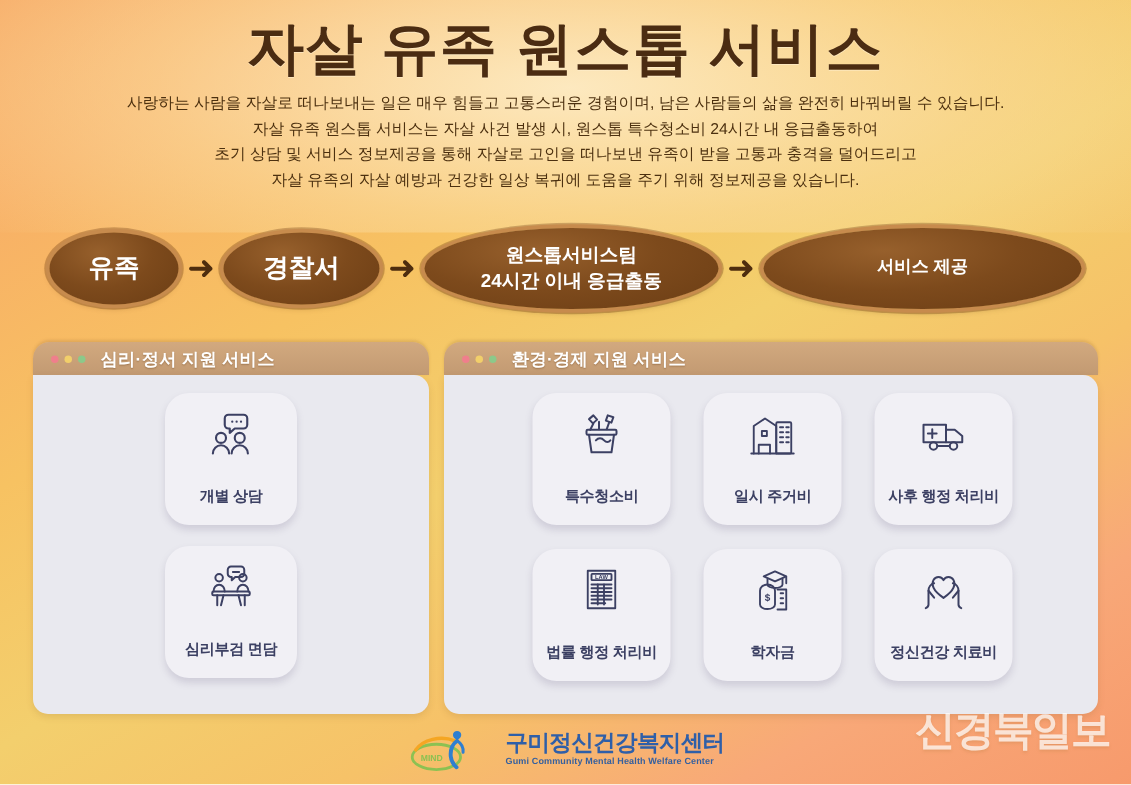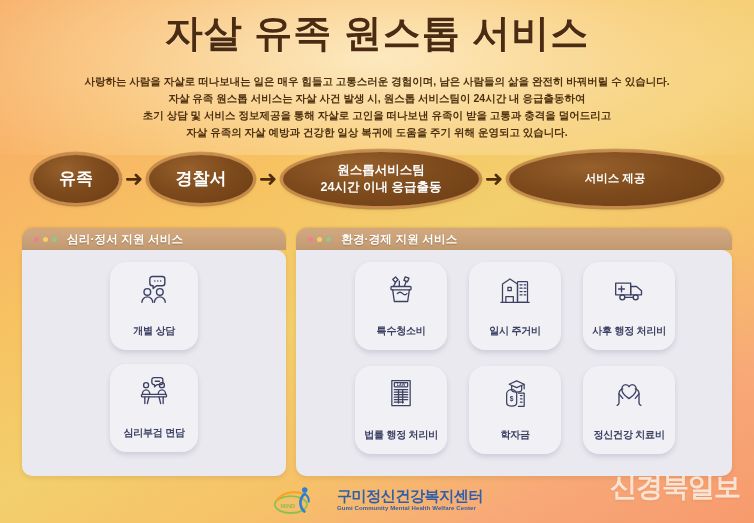--- a/index.html
+++ b/index.html
@@ -46,23 +46,23 @@
   #poster-title {
     font-size: 38px;
     font-weight: 700;
     letter-spacing: 1px;
     color: #4b2c12;
     line-height: 1.12;
     text-shadow: 0 1px 0 rgba(255,240,210,0.6);
   }
 
   #subtitle-block {
-    margin-top: 18px;
+    margin-top: 6px;
     font-size: 10.5px;
-    font-weight: 700;
+    font-weight: 400;
     line-height: 1.62;
     color: #4c300f;
   }
   #subtitle-block .line { display: block; white-space: nowrap; }
 
   
   #flow {
     position: absolute;
     left: 0; top: 148px;
     width: 754px; height: 62px;
@@ -236,23 +236,23 @@
 <body>
 
 <div id="poster">
 
   <div id="header-wash"></div>
 
   <div id="header">
     <h1 id="poster-title">자살 유족 원스톱 서비스</h1>
     <div id="subtitle-block">
       <span class="line">사랑하는 사람을 자살로 떠나보내는 일은 매우 힘들고 고통스러운 경험이며, 남은 사람들의 삶을 완전히 바꿔버릴 수 있습니다.</span>
-      <span class="line">자살 유족 원스톱 서비스는 자살 사건 발생 시, 원스톱 서비스팀이 24시간 내 응급출동하여</span>
+      <span class="line">자살 유족 원스톱 서비스는 자살 사건 발생 시, 원스톱 특수청소비 24시간 내 응급출동하여</span>
       <span class="line">초기 상담 및 서비스 정보제공을 통해 자살로 고인을 떠나보낸 유족이 받을 고통과 충격을 덜어드리고</span>
-      <span class="line">자살 유족의 자살 예방과 건강한 일상 복귀에 도움을 주기 위해 운영되고 있습니다.</span>
+      <span class="line">자살 유족의 자살 예방과 건강한 일상 복귀에 도움을 주기 위해 정보제공을 있습니다.</span>
     </div>
   </div>
 
   <div id="flow">
 
     <div class="flow-node n1">
       <span>유족</span>
     </div>
 
     <div class="flow-arrow">➜</div>

